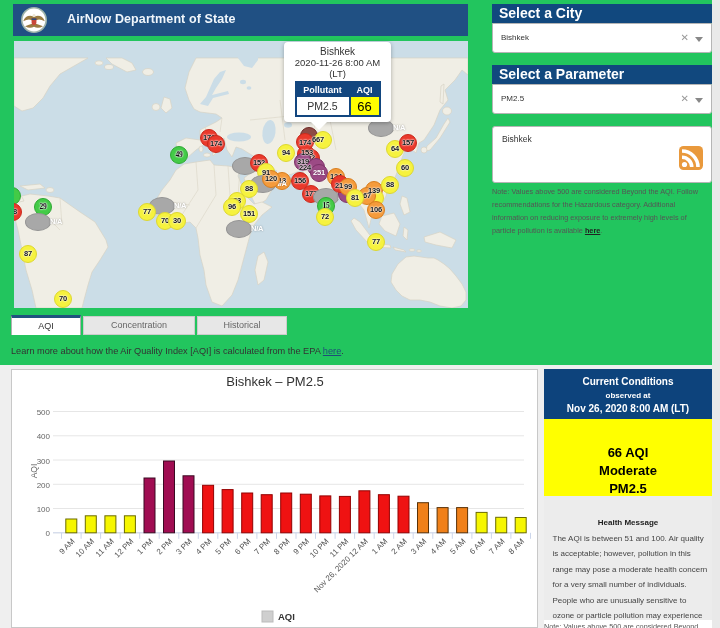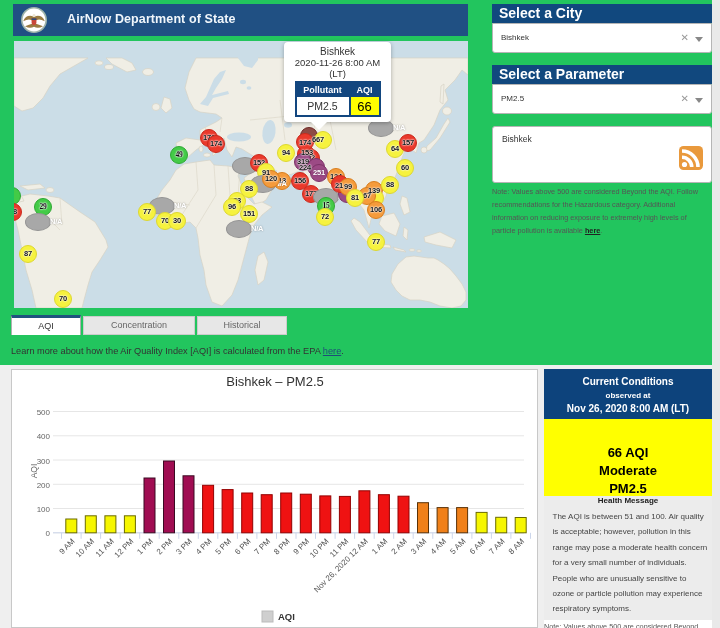--- a/index.html
+++ b/index.html
@@ -50,21 +50,21 @@
 
 #chart { position:absolute; left:11px; top:369px; width:527px; height:259px; background:#ffffff; border:1px solid #c8c8c8; }
 
 #cc { position:absolute; left:544px; top:369px; width:168px; height:259px; background:#fff; }
 #cchead { position:absolute; left:0; top:0; width:168px; height:50px; background:#0d437c; color:#fff; text-align:center; }
 #cchead .a { font-size:10px; font-weight:bold; padding-top:7px; }
 #cchead .b { font-size:8px; font-weight:bold; margin-top:4px; }
 #cchead .c { font-size:10px; font-weight:bold; margin-top:3px; }
 #ccyel { position:absolute; left:0; top:50px; width:168px; height:76.7px; background:#ffff00; color:#000; text-align:center; font-size:13px; font-weight:bold; line-height:18.2px; padding-top:25px; }
 #ccgray { position:absolute; left:0; top:127px; width:168px; height:124px; background:#ececec; color:#444; }
-#ccgray .h { text-align:center; font-size:8px; font-weight:bold; color:#222; padding-top:0; }
+#ccgray .h { text-align:center; font-size:8px; font-weight:bold; color:#222; padding-top:22px; }
 #ccgray .p { font-size:8px; line-height:15.4px; padding:4px 2px 0 8.5px; }
 #ccnote { position:absolute; left:0; top:253px; width:168px; font-size:7.3px; color:#555; }
 </style>
 </head>
 <body>
 <div id="page">
   <div id="botbg"></div>
   <div id="rightstrip"></div>
 
   <div id="hdr">

